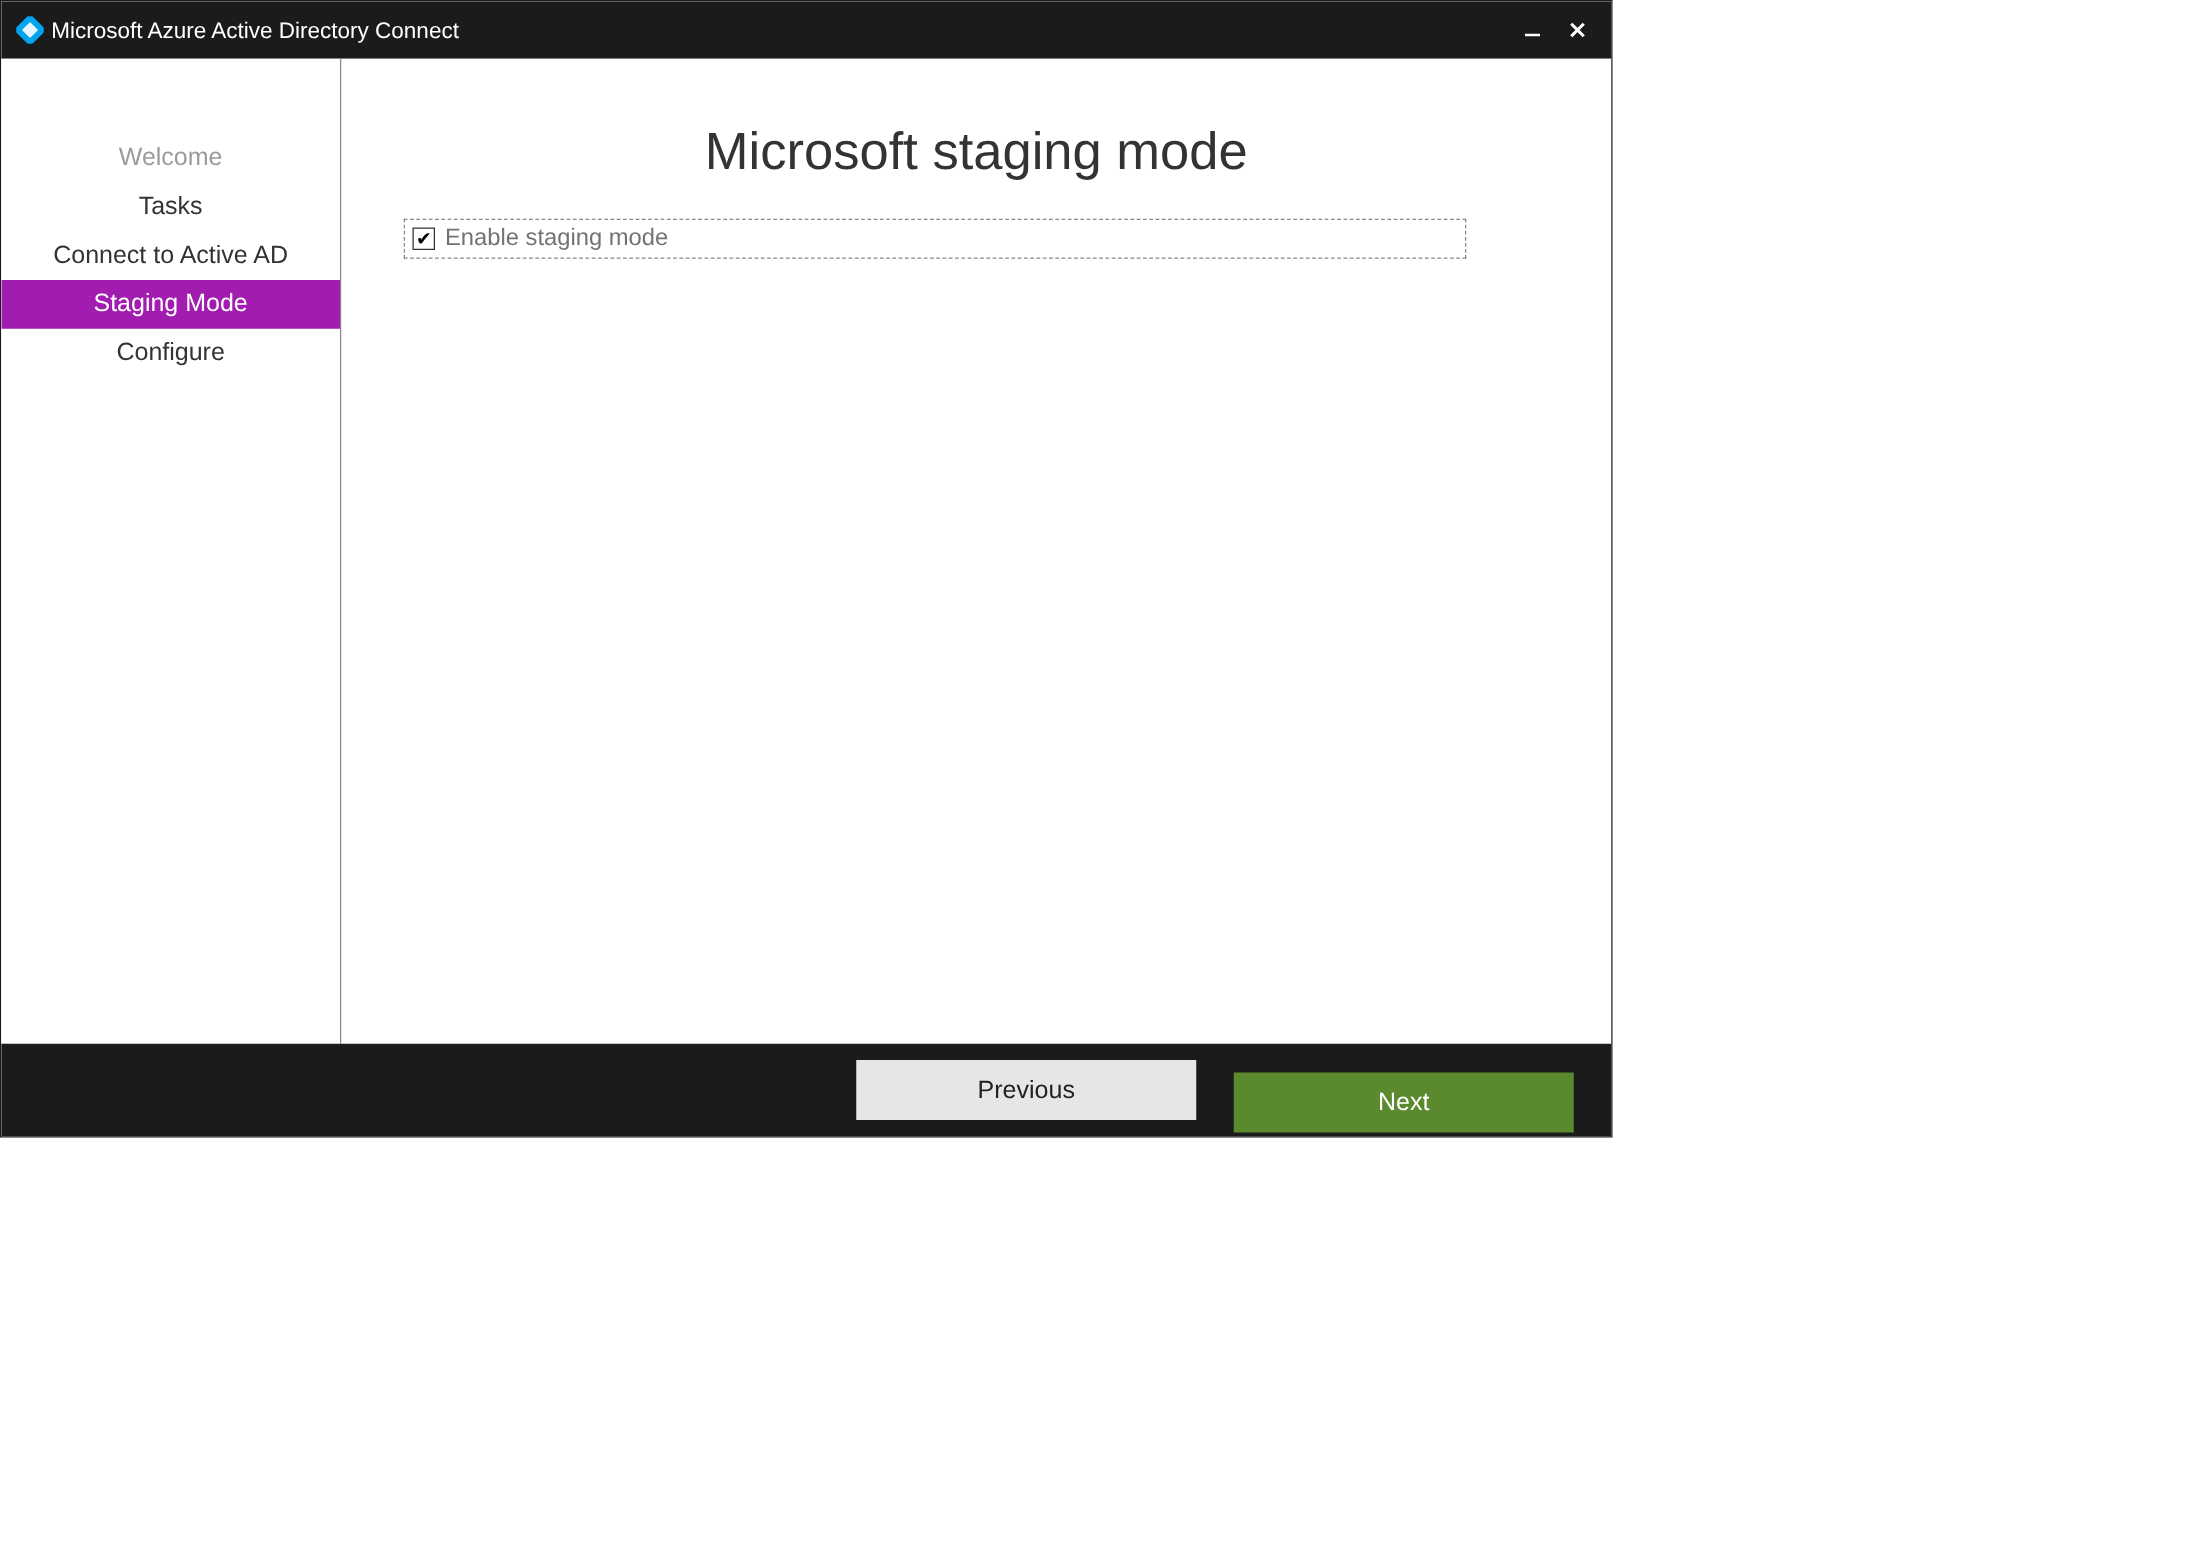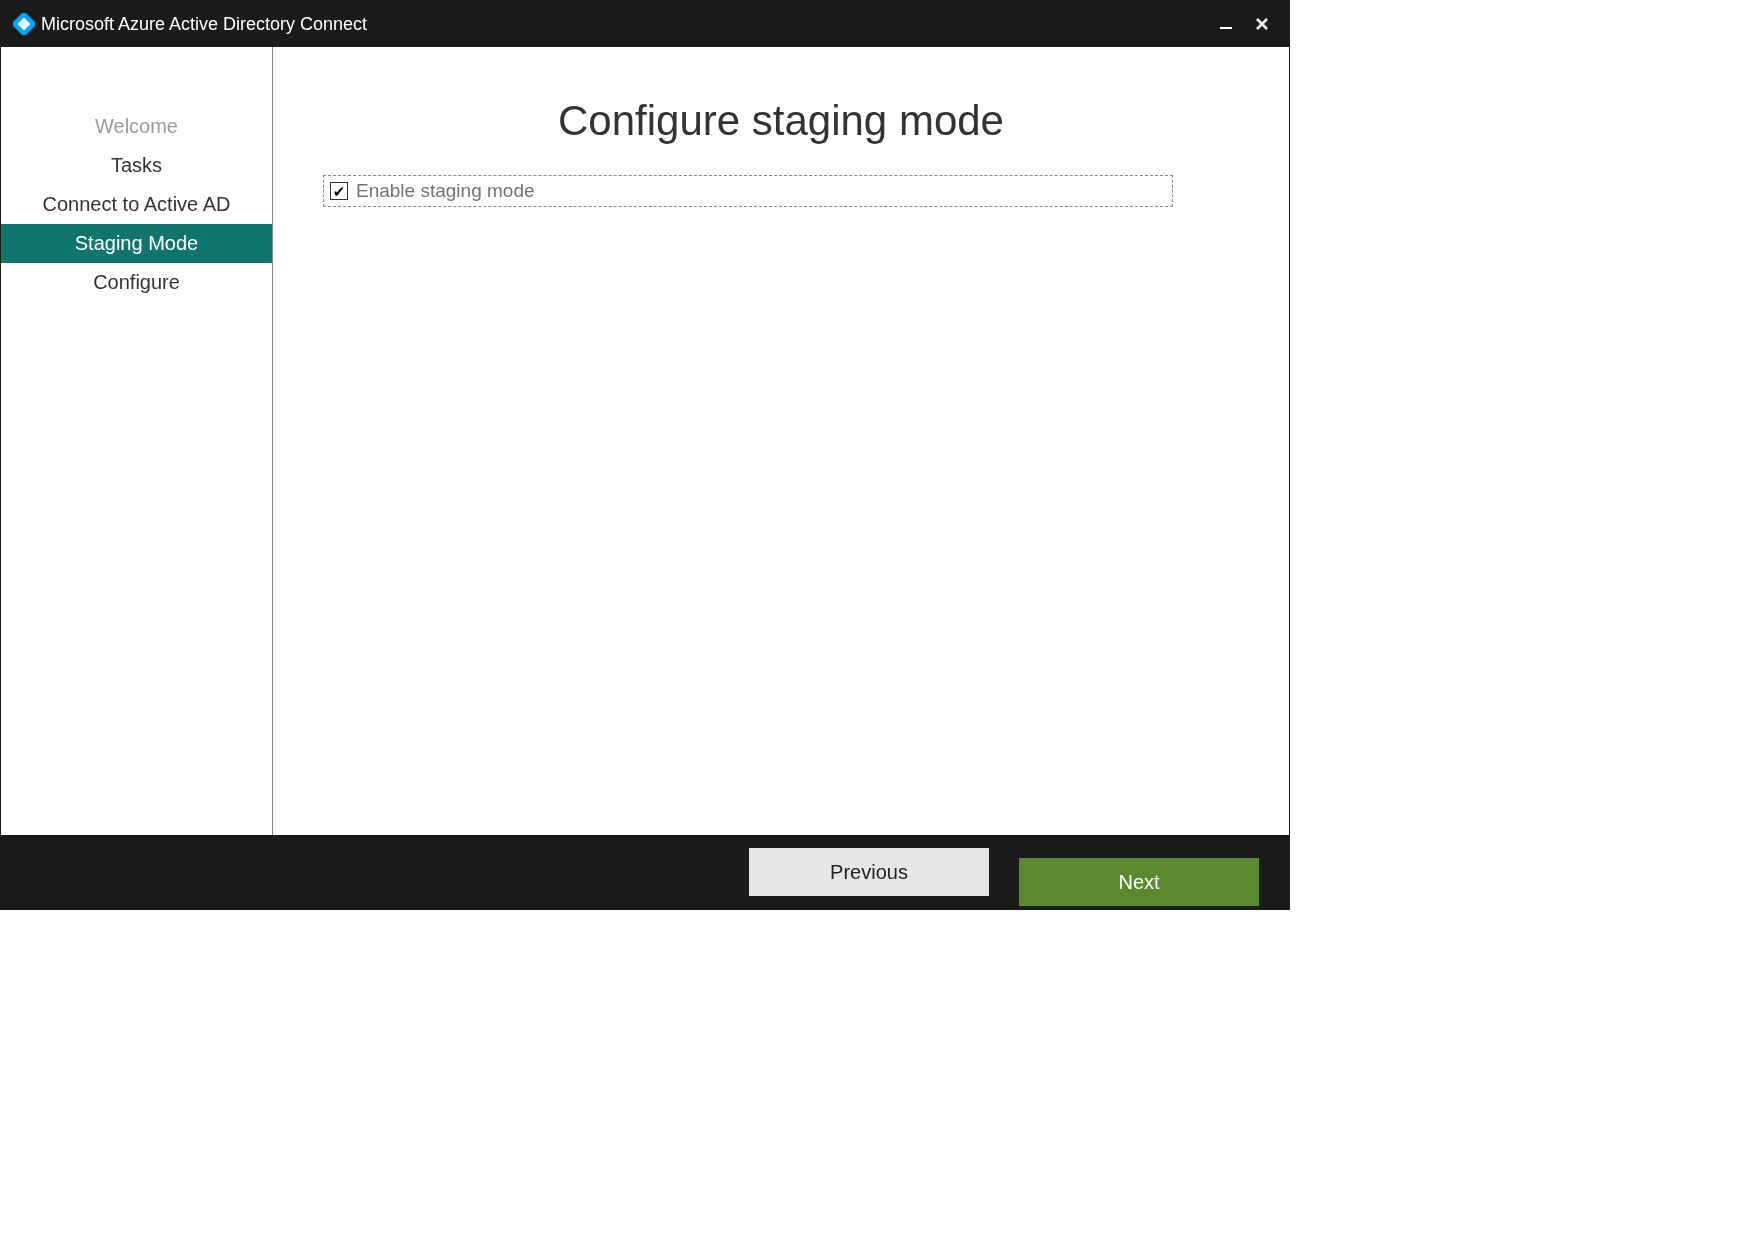--- a/index.html
+++ b/index.html
@@ -37,21 +37,21 @@
       background: #fff;
     }
     .side-item {
       padding: 8px 30px;
       font-size: 20px;
       color: #333;
       cursor: default;
     }
     .side-item.disabled { color: #9b9b9b; }
     .side-item.selected {
-      background: #0f766e;
+      background: #a21caf;
       color: #fff;
     }
 
     
     .main {
       flex: 1 1 auto;
       padding: 50px 50px 20px 50px;
     }
     .page-title {
       font-size: 42px;
@@ -92,21 +92,21 @@
     .footer {
       height: 74px;
       background: #1b1b1b;
       display: flex;
       align-items: center;
       justify-content: flex-end;
       gap: 30px;
       padding: 0 30px;
     }
     .btn {
-      width: 240px;
+      width: 272px;
       height: 48px;
       font-size: 20px;
       display: flex;
       align-items: center;
       justify-content: center;
       cursor: pointer;
       border: none;
     }
     .btn-secondary { background: #e6e6e6; color: #222; }
     .btn-primary { background: #5b8a2e; color: #fff; margin-top: 20px; }
@@ -138,21 +138,21 @@
 
   <div class="sidebar">
     <div class="side-item disabled">Welcome</div>
     <div class="side-item">Tasks</div>
     <div class="side-item">Connect to Active AD</div>
     <div class="side-item selected">Staging Mode</div>
     <div class="side-item">Configure</div>
   </div>
 
   <div class="main">
-    <h1 class="page-title">Configure staging mode</h1>
+    <h1 class="page-title">Microsoft staging mode</h1>
 
     <div class="checkbox-row">
       <span class="checkbox-box">✔</span>
       <span class="checkbox-label">Enable staging mode</span>
     </div>
   </div>
 
 </div>
 
 <div class="footer">

